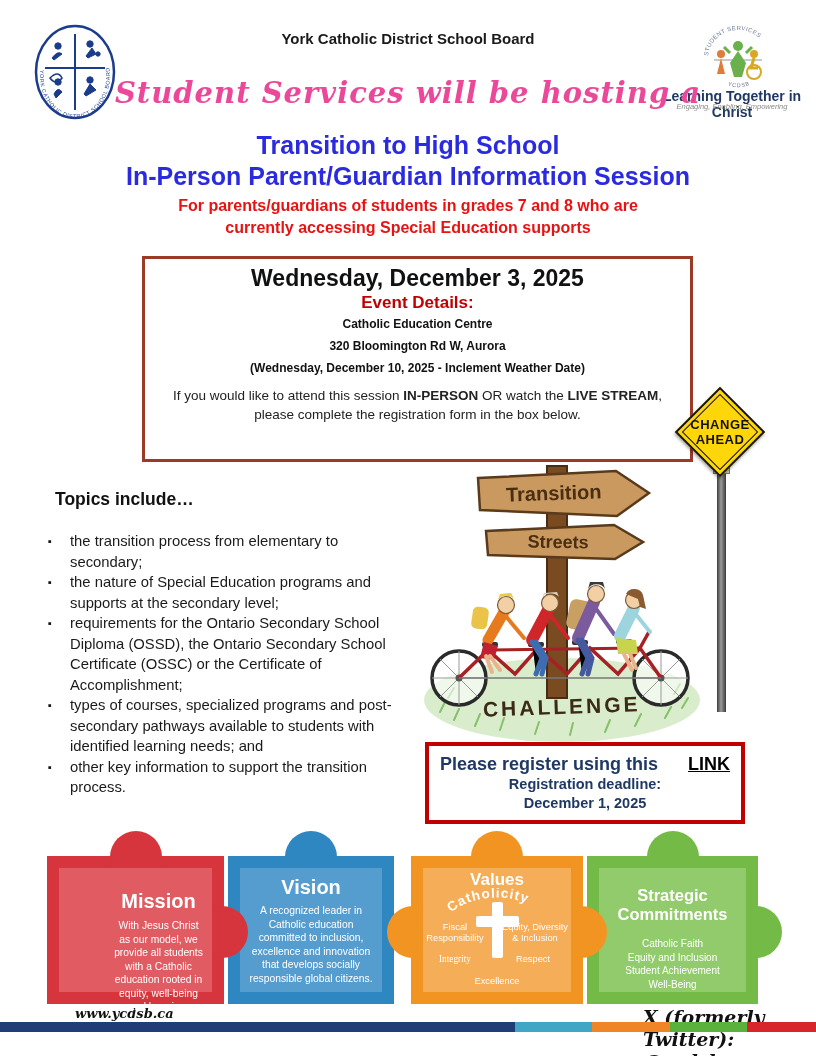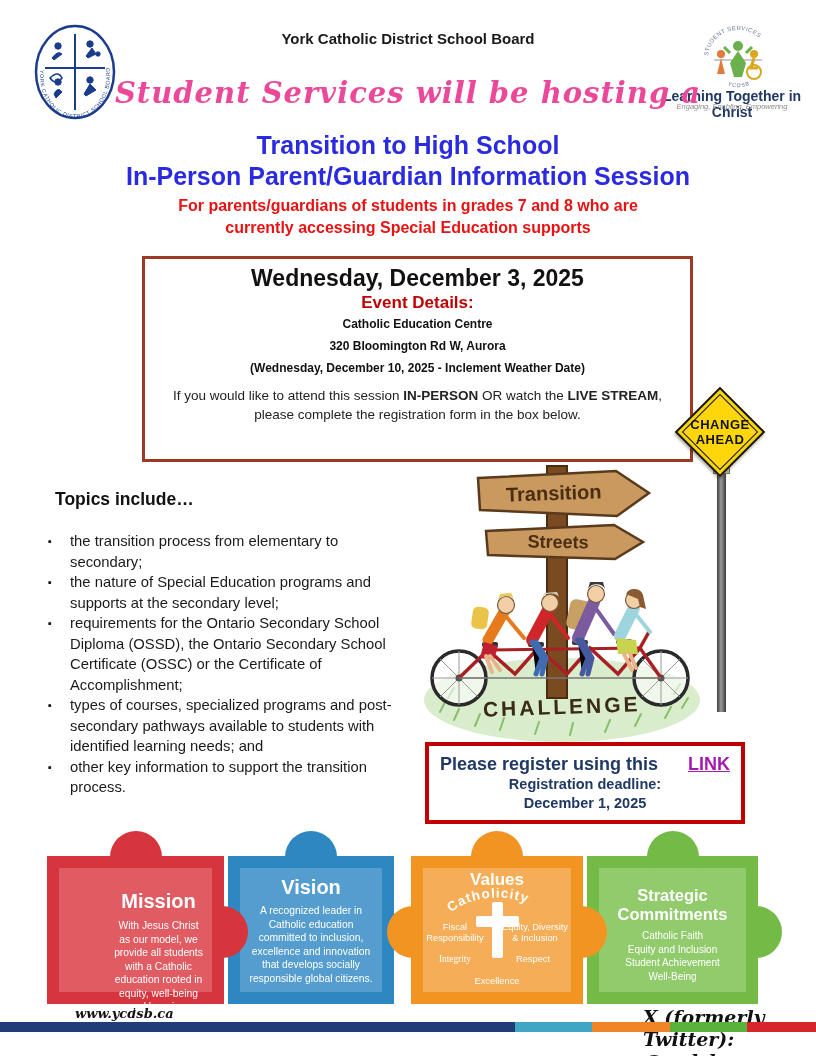--- a/index.html
+++ b/index.html
@@ -53,21 +53,21 @@
   
   .topics-heading { position:absolute; left:55px; top:489px; font-size:17.5px; font-weight:bold; color:#111; }
   .topics-list { position:absolute; left:48px; top:531px; width:352px; list-style:none; }
   .topics-list li { position:relative; padding-left:22px; font-size:14.8px; color:#1a1a1a; line-height:20.5px; }
   .topics-list li::before { content:"▪"; position:absolute; left:0; top:0; font-size:11px; color:#111; }
 
   
   .reg-box { position:absolute; left:425px; top:742px; width:320px; height:82px;
     border:4px solid #c00000; background:#fff; text-align:center; padding-top:8px; z-index:5; }
   .reg-l1 { font-size:18px; font-weight:bold; color:#1f3864; }
-  .reg-l1 a { color:#a21caf; text-decoration:underline;padding-left:25px; }
+  .reg-l1 a { color:#000000; text-decoration:underline;padding-left:25px; }
   .reg-l2, .reg-l3 { font-size:14.5px; font-weight:bold; color:#1f3864; line-height:19px; }
 
   
   .piece { position:absolute; top:856px; height:148px; }
   .knob { position:absolute; top:-25px; left:50%; margin-left:-26px; width:52px; height:52px; border-radius:50%; }
   .bump { position:absolute; top:50px; width:52px; height:52px; border-radius:50%; }
   .bump-right { right:-24px; } .bump-left { left:-24px; }
   .p-inner { position:absolute; inset:12px; color:#fff; text-align:center; }
   .p-title { font-weight:bold; color:#fff; }
   .p-body { font-size:10.3px; line-height:13.5px; padding:0 7px; }
@@ -90,21 +90,21 @@
   .val-fiscal { left:0; top:54px; width:64px; }
   .val-equity { right:0; top:54px; width:72px; }
   .val-integrity { left:4px; top:86px; width:56px;font-family:Liberation Serif, serif; }
   .val-respect { left:82px; top:86px; width:56px; }
   .val-excellence { left:0; right:0; top:108px; }
   .values-art { position:absolute; left:10px; top:20px; }
 
   .p-strategic { left:587px; width:171px; background:#74ba46; z-index:1; }
   .p-strategic .knob,.p-strategic .bump { background:#74ba46; }
   .p-strategic .p-inner { background:#92cb6b; }
-  .p-strategic .p-title { font-size:16.5px; line-height:19px; margin-top:18px; margin-bottom:5px; }
+  .p-strategic .p-title { font-size:16.5px; line-height:19px; margin-top:18px; margin-bottom:13px; }
   .p-strategic .p-line { font-size:10px; line-height:13.5px; }
 
   
   .site-link { position:absolute; left:75px; top:1006px; font-family:"DejaVu Serif", serif;
     font-style:italic; font-weight:bold; font-size:13px; color:#111; }
   .social { position:absolute; left:603px; top:1006px; font-family:"DejaVu Serif", serif;
     font-style:italic; font-weight:bold; font-size:19px; color:#111;margin-left:40px; }
   .color-bar { position:absolute; left:0; top:1022px; width:816px; height:10px; display:flex; }
   .cb-navy { width:515px; background:#203d78; }
   .cb-teal { width:77px; background:#3fa6c6; }

